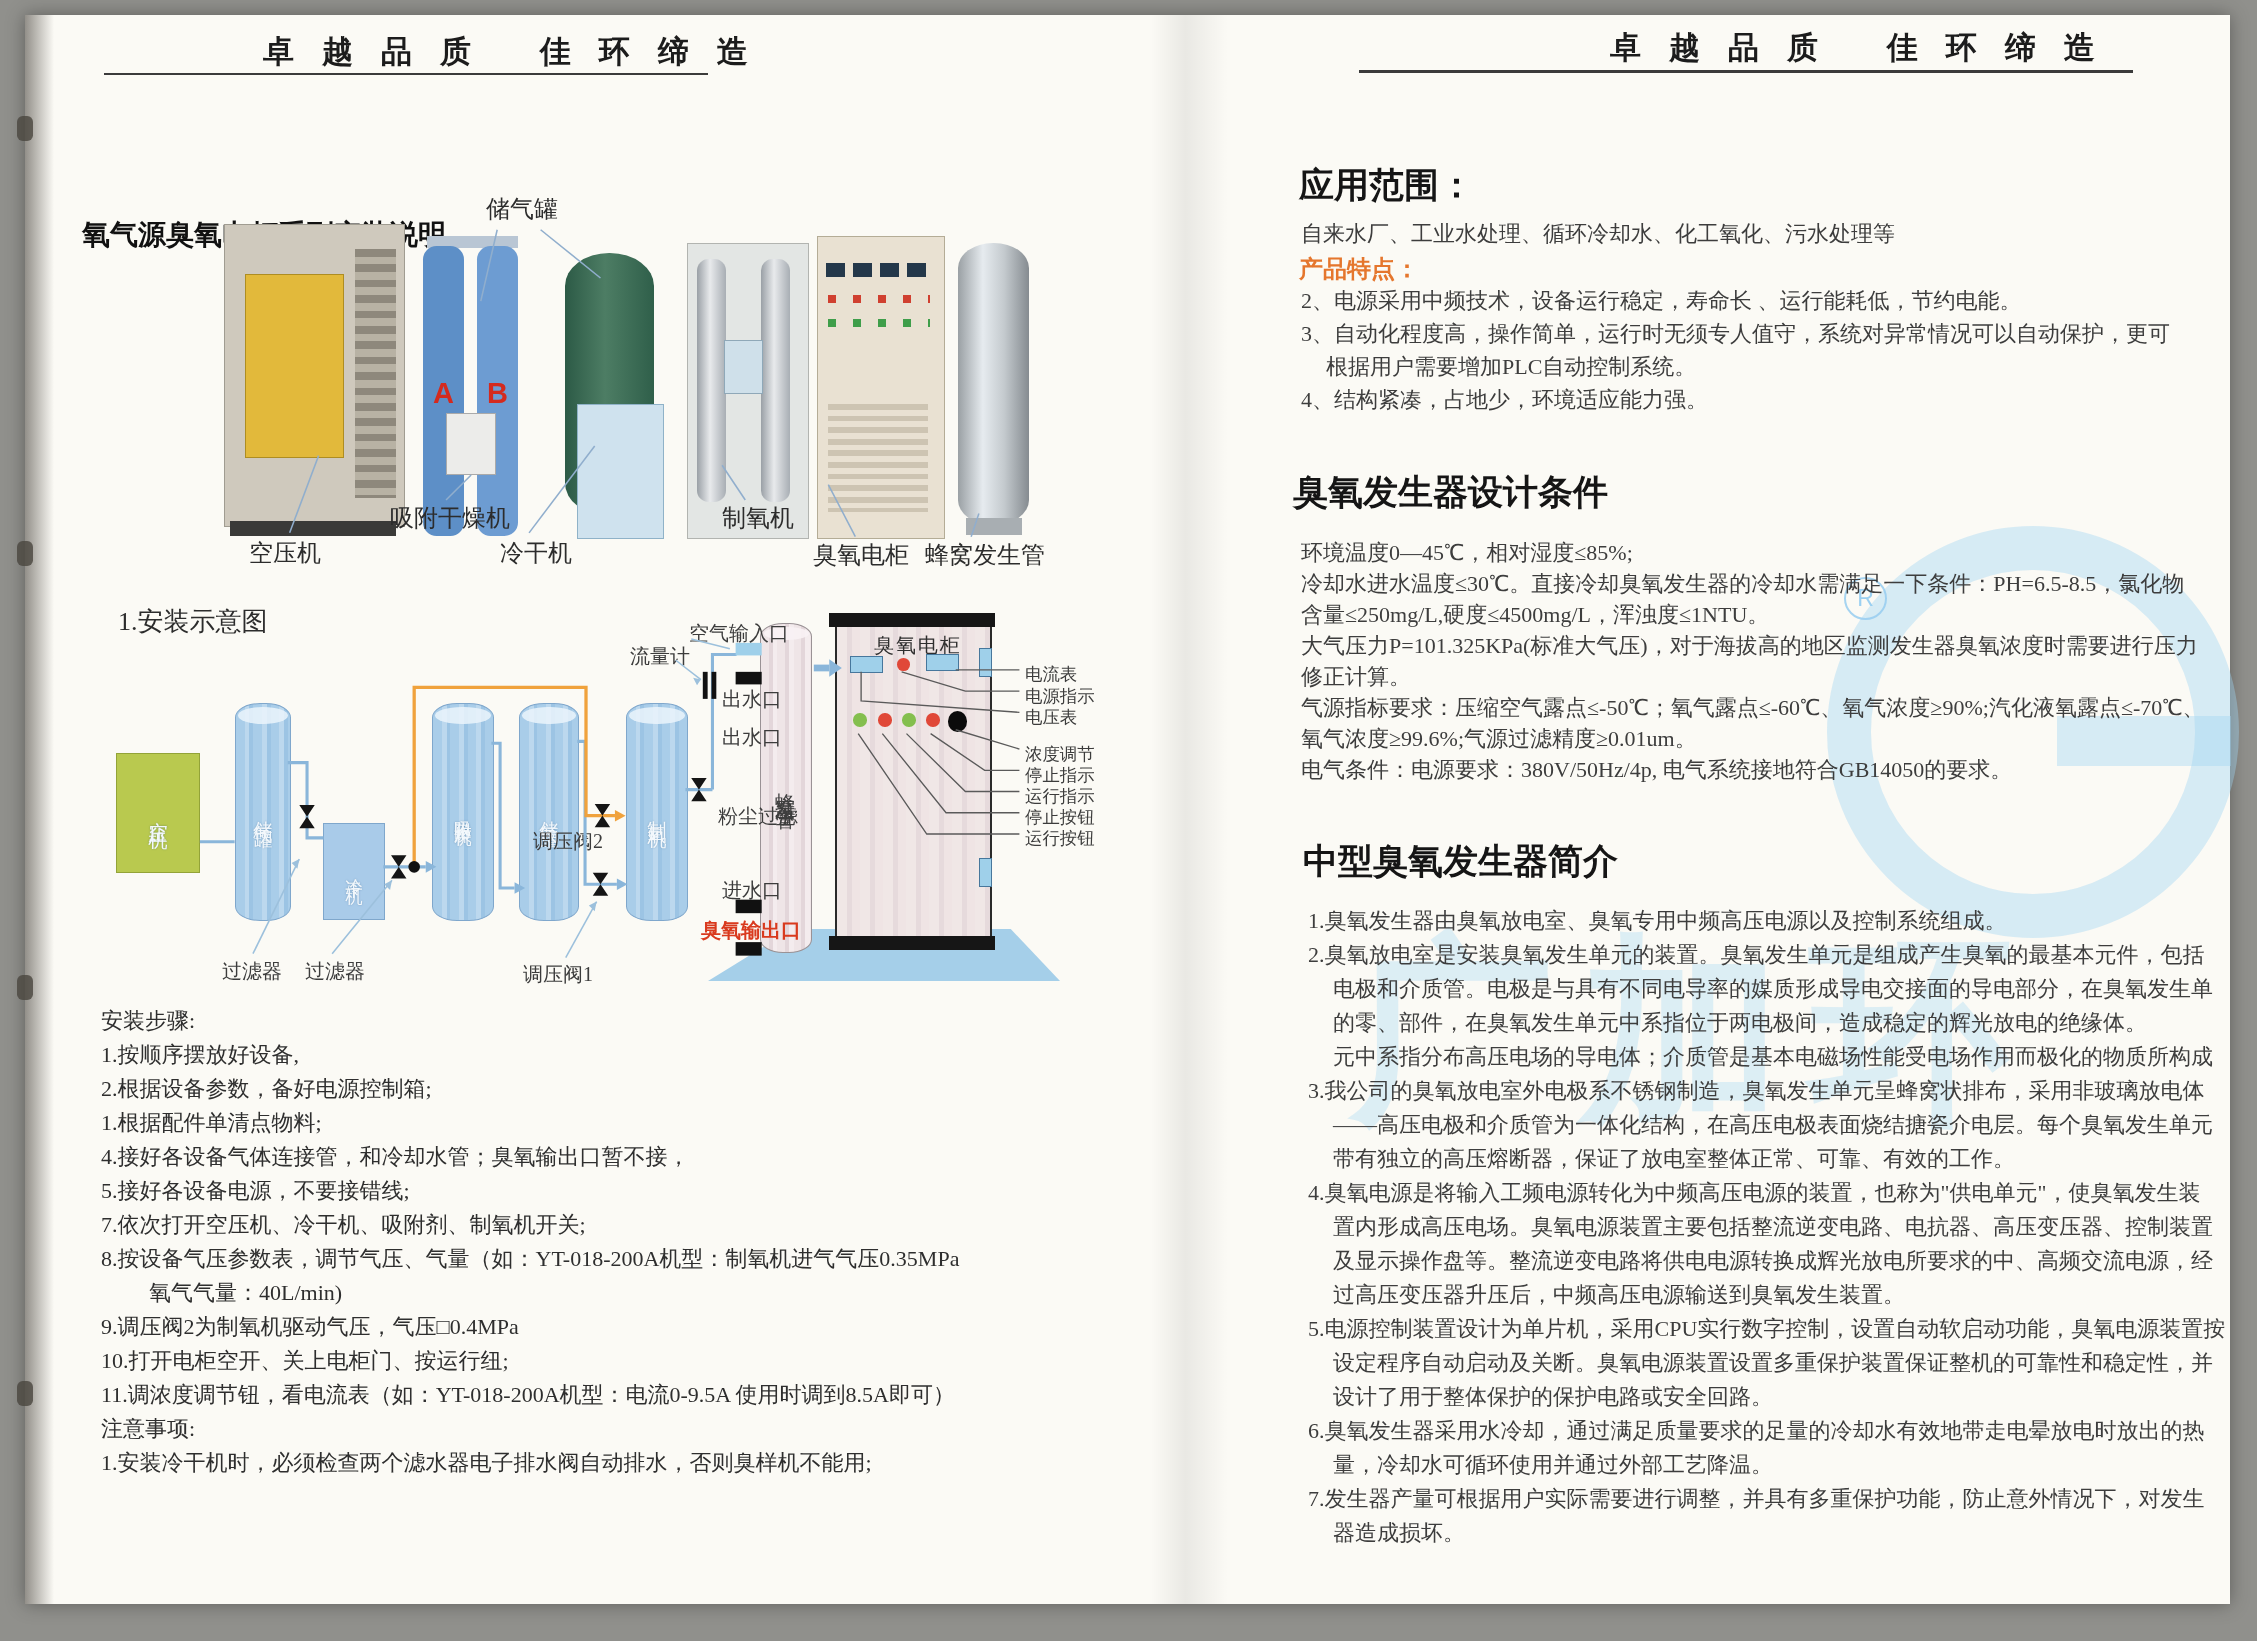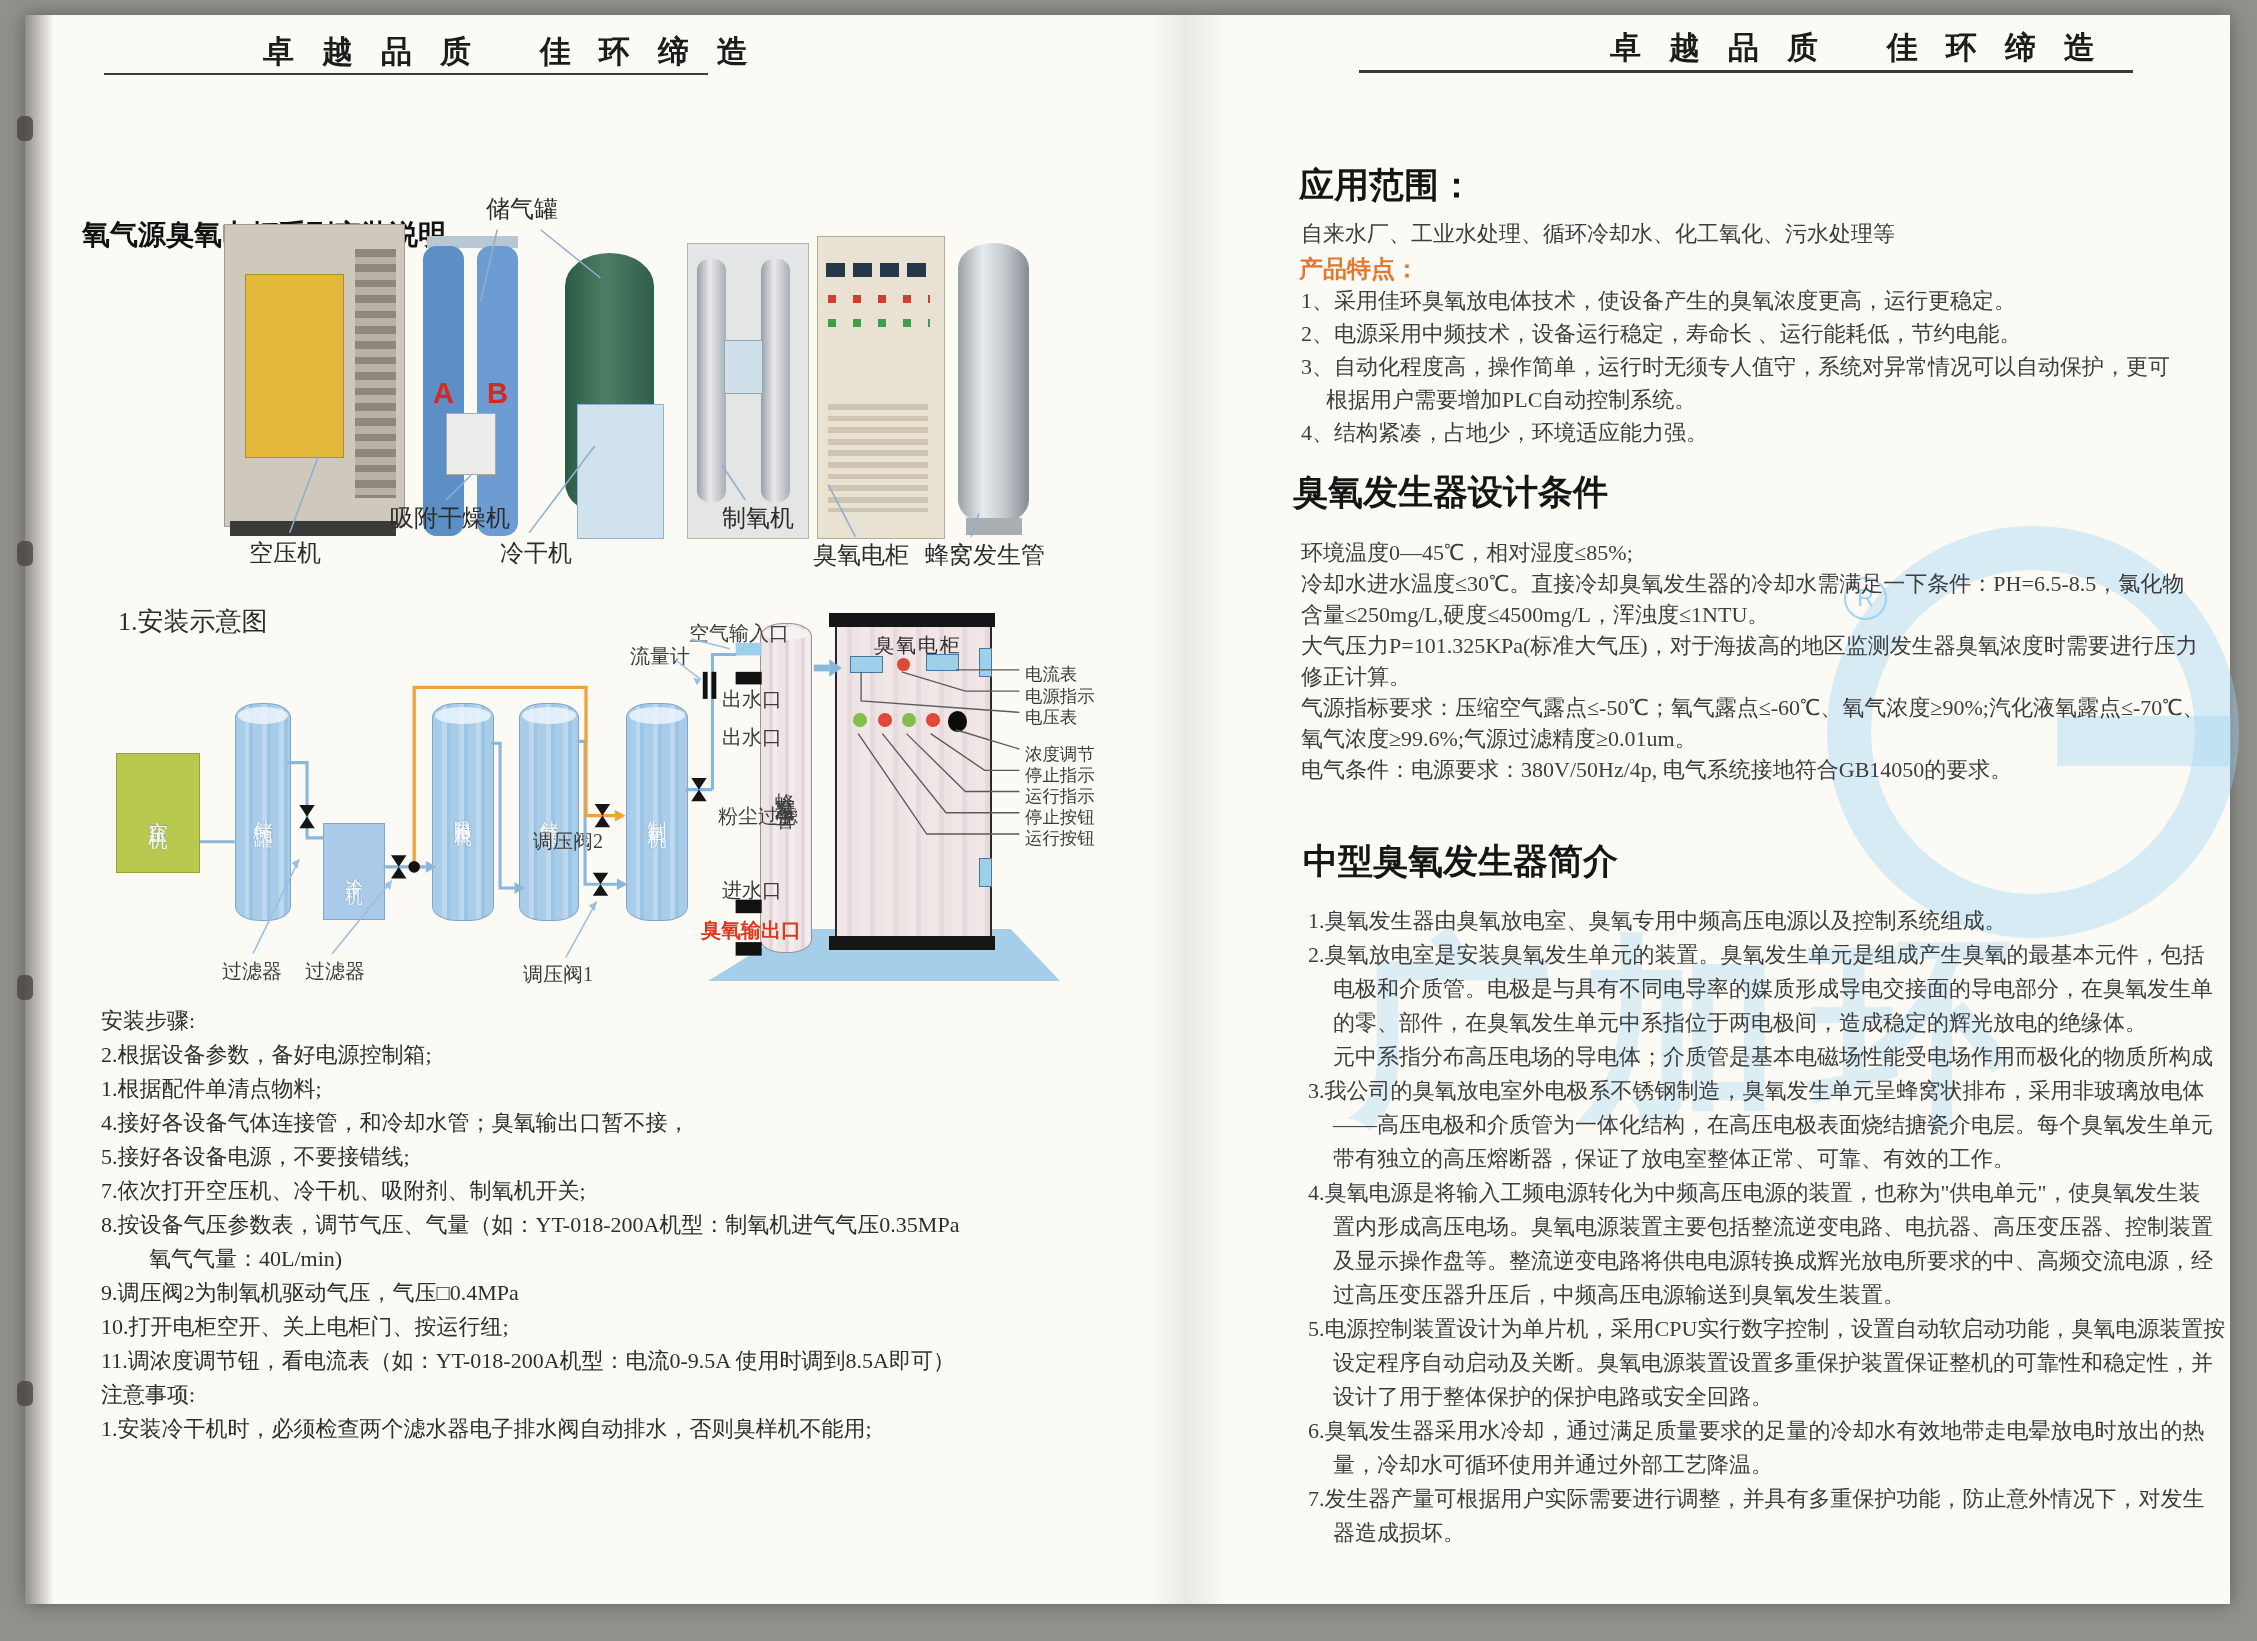--- a/index.html
+++ b/index.html
@@ -184,40 +184,40 @@
   <div class="abs plbl" style="left:1025px;top:684px">电源指示</div>
   <div class="abs plbl" style="left:1025px;top:705px">电压表</div>
   <div class="abs plbl" style="left:1025px;top:742px">浓度调节</div>
   <div class="abs plbl" style="left:1025px;top:763px">停止指示</div>
   <div class="abs plbl" style="left:1025px;top:784px">运行指示</div>
   <div class="abs plbl" style="left:1025px;top:805px">停止按钮</div>
   <div class="abs plbl" style="left:1025px;top:826px">运行按钮</div>
 
   <div class="abs body24" style="left:101px;top:1004px">
     <div class="ln">安装步骤:</div>
+    <div class="ln">1.按顺序摆放好设备,</div>
     <div class="ln">2.根据设备参数，备好电源控制箱;</div>
     <div class="ln">1.根据配件单清点物料;</div>
     <div class="ln">4.接好各设备气体连接管，和冷却水管；臭氧输出口暂不接，</div>
     <div class="ln">5.接好各设备电源，不要接错线;</div>
     <div class="ln">7.依次打开空压机、冷干机、吸附剂、制氧机开关;</div>
     <div class="ln">8.按设备气压参数表，调节气压、气量（如：YT-018-200A机型：制氧机进气气压0.35MPa</div>
     <div class="ln cont2">氧气气量：40L/min)</div>
     <div class="ln">9.调压阀2为制氧机驱动气压，气压□0.4MPa</div>
     <div class="ln">10.打开电柜空开、关上电柜门、按运行纽;</div>
     <div class="ln">11.调浓度调节钮，看电流表（如：YT-018-200A机型：电流0-9.5A  使用时调到8.5A即可）</div>
     <div class="ln">注意事项:</div>
     <div class="ln">1.安装冷干机时，必须检查两个滤水器电子排水阀自动排水，否则臭样机不能用;</div>
   </div>
 
   <div class="abs h2" style="left:1299px;top:162px">应用范围：</div>
   <div class="abs body23" style="left:1301px;top:218px">自来水厂、工业水处理、循环冷却水、化工氧化、污水处理等</div>
   <div class="abs orange" style="left:1299px;top:253px;font-size:24px">产品特点：</div>
 
   <div class="abs body23" style="left:1301px;top:284px;line-height:33px">
-    <div class="ln">1、采用佳环臭氧放电体技术，使设备产生的臭氧浓度更高，运行更稳定。</div>
     <div class="ln">2、电源采用中频技术，设备运行稳定，寿命长 、运行能耗低，节约电能。</div>
     <div class="ln">3、自动化程度高，操作简单，运行时无须专人值守，系统对异常情况可以自动保护，更可</div>
     <div class="ln cont">根据用户需要增加PLC自动控制系统。</div>
     <div class="ln">4、结构紧凑，占地少，环境适应能力强。</div>
   </div>
 
   <div class="abs h2" style="left:1293px;top:469px">臭氧发生器设计条件</div>
   <div class="abs body23" style="left:1301px;top:537px">
     <div class="ln">环境温度0—45℃，相对湿度≤85%;</div>
     <div class="ln">冷却水进水温度≤30℃。直接冷却臭氧发生器的冷却水需满足一下条件：PH=6.5-8.5，氯化物</div>

